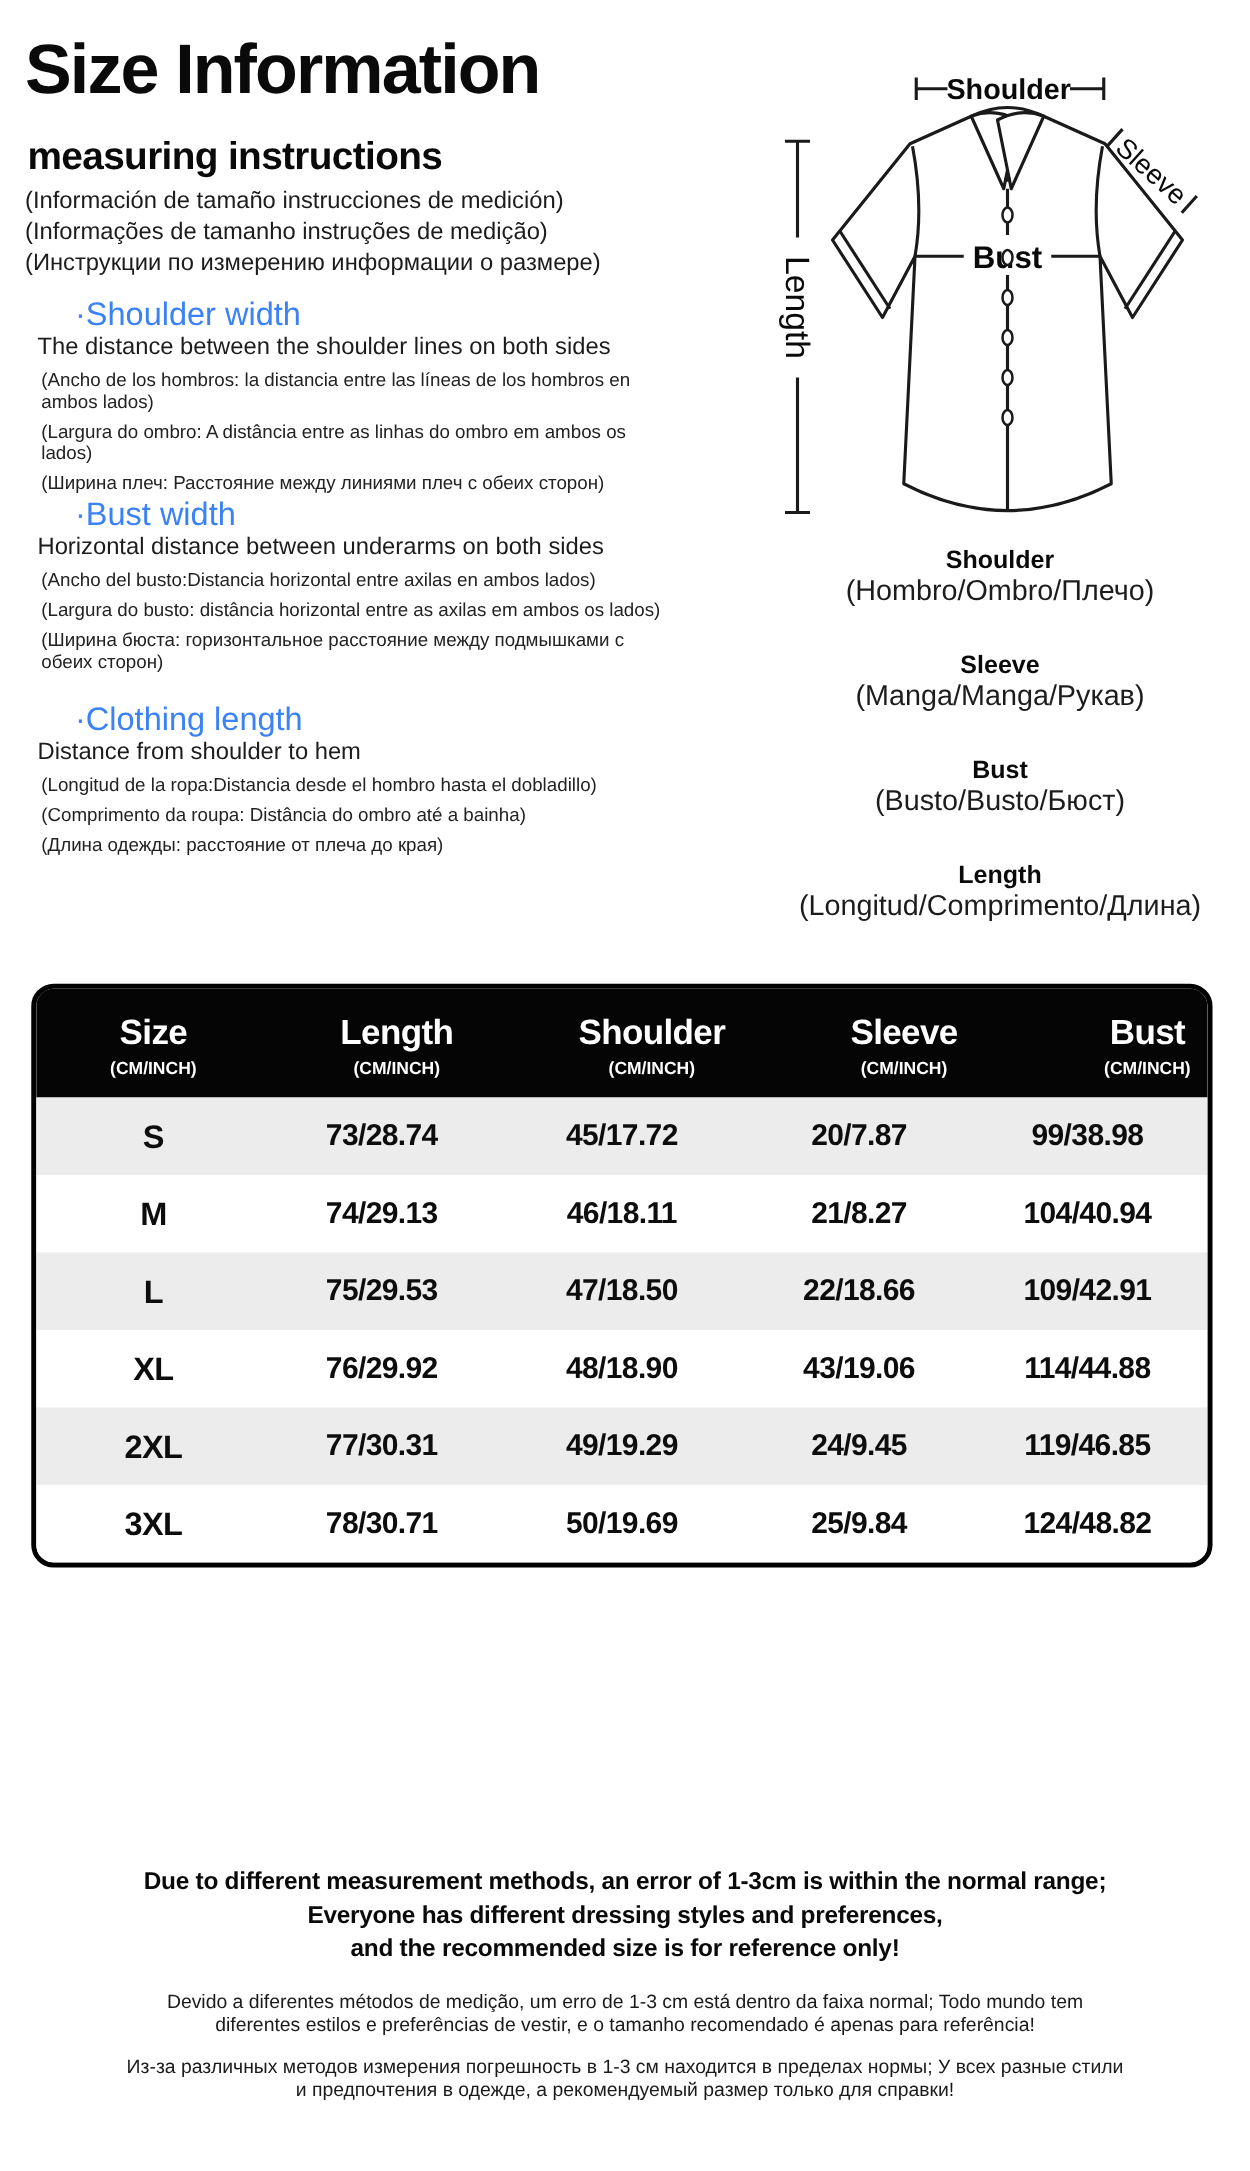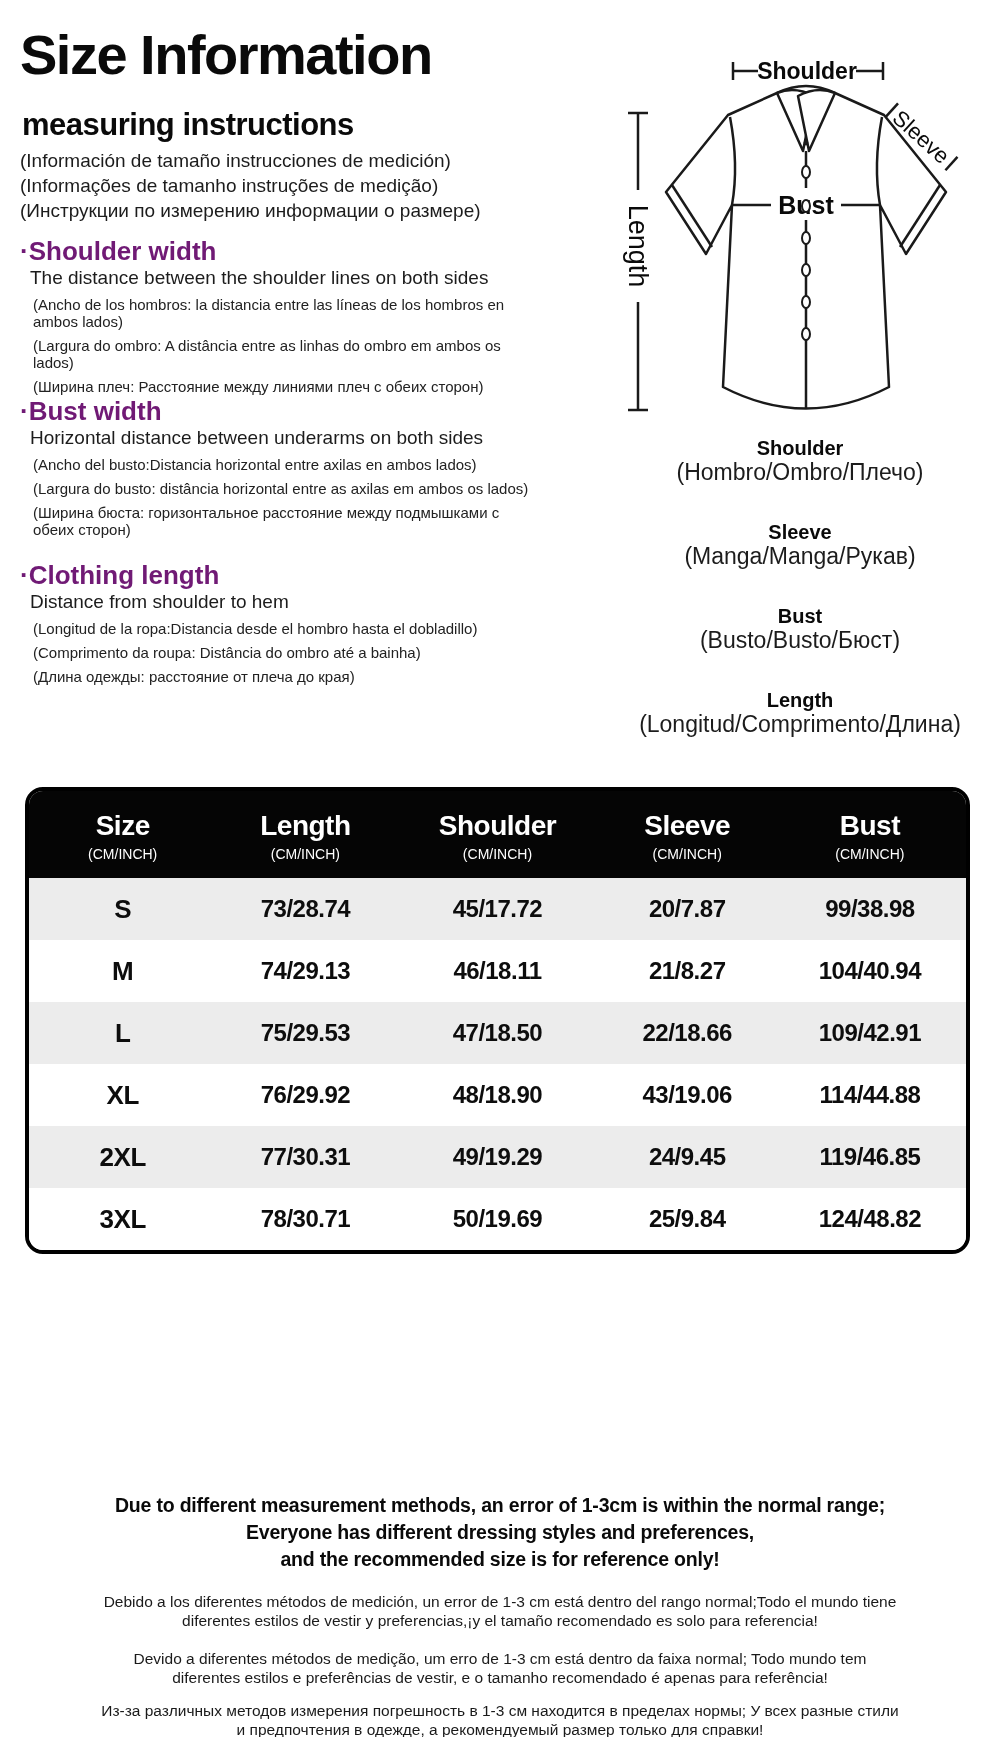--- a/index.html
+++ b/index.html
@@ -7,40 +7,40 @@
     font-family:"Liberation Sans", sans-serif; color:#111; position:relative; }
 
   
   .left-col { position:absolute; left:20px; top:24px; width:510px; }
   .title { font-size:56px; font-weight:bold; letter-spacing:-1.5px; line-height:62px; color:#0a0a0a; }
   .subtitle { font-size:31px; font-weight:bold; letter-spacing:-0.5px; line-height:38px; margin:20px 0 4px 2px; color:#0a0a0a; }
   .sub-trans div { font-size:19px; line-height:25px; color:#1c1c1c; }
 
   .section { position:absolute; left:20px; width:512px; }
   .sec-0 { top:236px; } .sec-1 { top:396px; } .sec-2 { top:560px; }
-  .sec-head { font-size:26px; font-weight:bold; line-height:30px; color:#701a75; }
+  .sec-head { font-size:26px; font-weight:normal; line-height:30px; color:#3b82f6;margin-left:40px; }
   .sec-desc { font-size:19px; line-height:23px; margin-left:10px; color:#1c1c1c; }
   .sec-small { font-size:15px; line-height:17px; margin:7px 0 0 13px; color:#222; }
 
   
   .diagram-svg { position:absolute; left:540px; top:30px; }
   .legend { position:absolute; left:600px; top:436px; width:400px; text-align:center; }
   .legend-item { margin-top:36px; }
   .legend-item:first-child { margin-top:0; }
   .legend-term { font-size:20px; font-weight:bold; line-height:24px; color:#0a0a0a; }
   .legend-trans { font-size:23px; line-height:24px; color:#1c1c1c; }
 
   
   .size-table { position:absolute; left:25px; top:787px; width:945px;
     border:4px solid #000; border-radius:18px; overflow:hidden; background:#fff; }
   .t-header { background:#050505; color:#fff; display:grid;
-    grid-template-columns:20% 19% 22% 18.5% 20.5%; padding:19px 0 15px 0; }
+    grid-template-columns:20% 19% 22% 18.5% 20.5%; padding:19px 0 15px 0;gap:12px; }
   .t-col { text-align:center; }
   .t-col-main { font-size:28px; font-weight:bold; line-height:32px; letter-spacing:-0.5px; }
-  .t-col-unit { font-size:14px; font-weight:normal; line-height:18px; margin-top:3px; }
+  .t-col-unit { font-size:14px; font-weight:bold; line-height:18px; margin-top:3px; }
   .t-row { display:grid; grid-template-columns:20% 19% 22% 18.5% 20.5%;
     height:62px; align-items:center; text-align:center; background:#fff; }
   .t-row.alt { background:#ececec; }
   .t-cell { font-size:24px; font-weight:bold; letter-spacing:-0.5px; color:#0d0d0d; }
   .t-cell.size-cell { font-size:26px; }
 
   
   .disclaimer { position:absolute; left:30px; top:1492px; width:940px; text-align:center; }
   .disc-en div { font-size:19.5px; font-weight:bold; line-height:27px; color:#0a0a0a; letter-spacing:-0.2px; }
   .disc-p { margin-top:19px; }
@@ -229,24 +229,20 @@
   </div>
 </div>
 
 <div class="disclaimer">
   <div class="disc-en">
     <div>Due to different measurement methods, an error of 1-3cm is within the normal range;</div>
     <div>Everyone has different dressing styles and preferences,</div>
     <div>and the recommended size is for reference only!</div>
   </div>
   <div class="disc-p">
-    <div>Debido a los diferentes métodos de medición, un error de 1-3 cm está dentro del rango normal;Todo el mundo tiene</div>
-    <div>diferentes estilos de vestir y preferencias,¡y el tamaño recomendado es solo para referencia!</div>
-  </div>
-  <div class="disc-p">
     <div>Devido a diferentes métodos de medição, um erro de 1-3 cm está dentro da faixa normal; Todo mundo tem</div>
     <div>diferentes estilos e preferências de vestir, e o tamanho recomendado é apenas para referência!</div>
   </div>
   <div class="disc-p ru">
     <div>Из-за различных методов измерения погрешность в 1-3 см находится в пределах нормы; У всех разные стили</div>
     <div>и предпочтения в одежде, а рекомендуемый размер только для справки!</div>
   </div>
 </div>
 
 </body></html>

